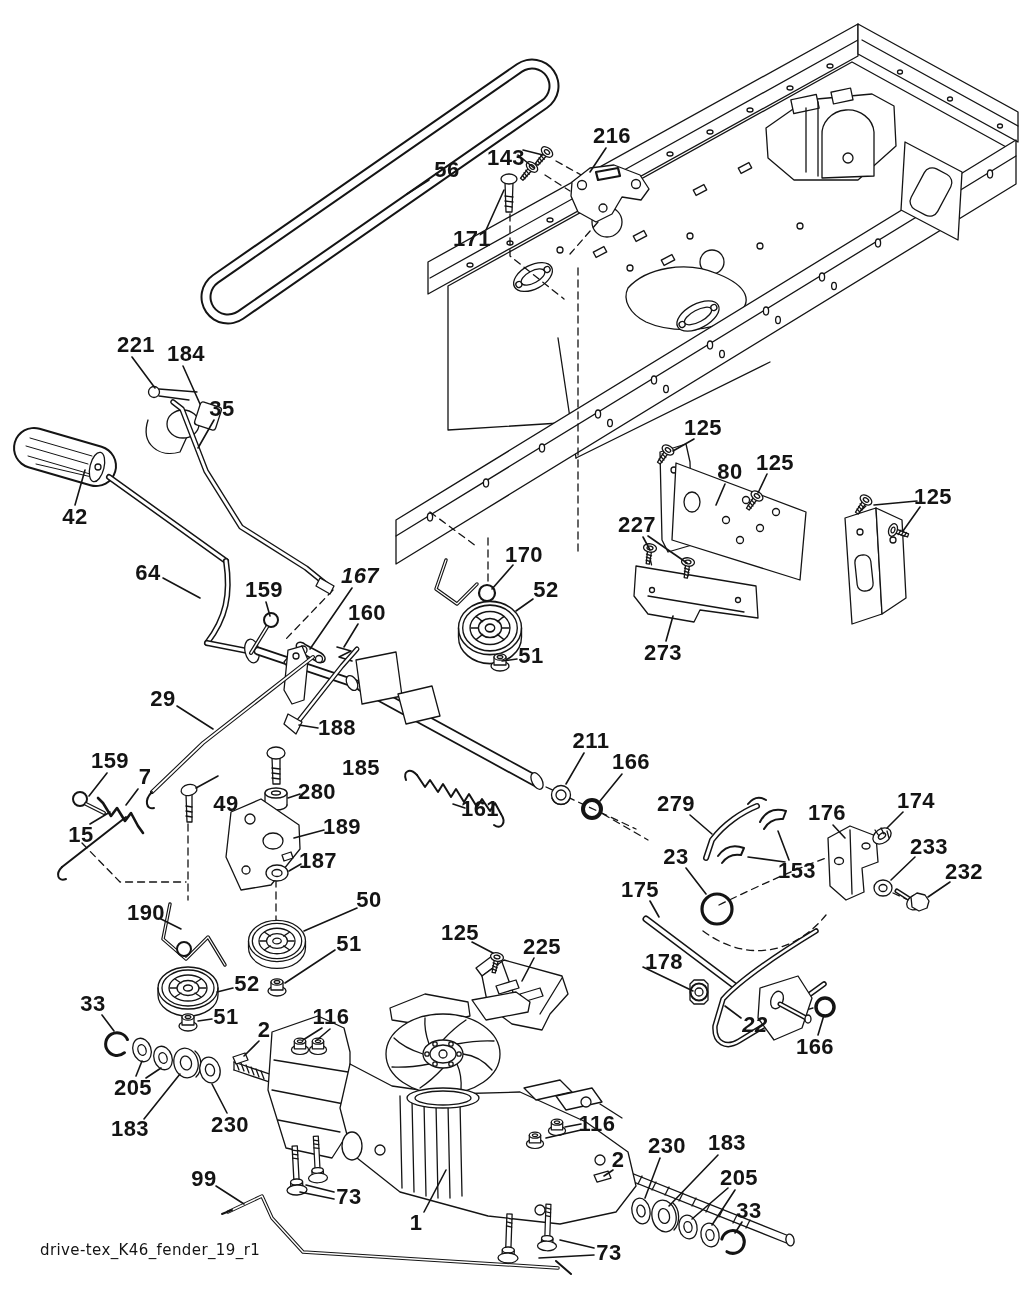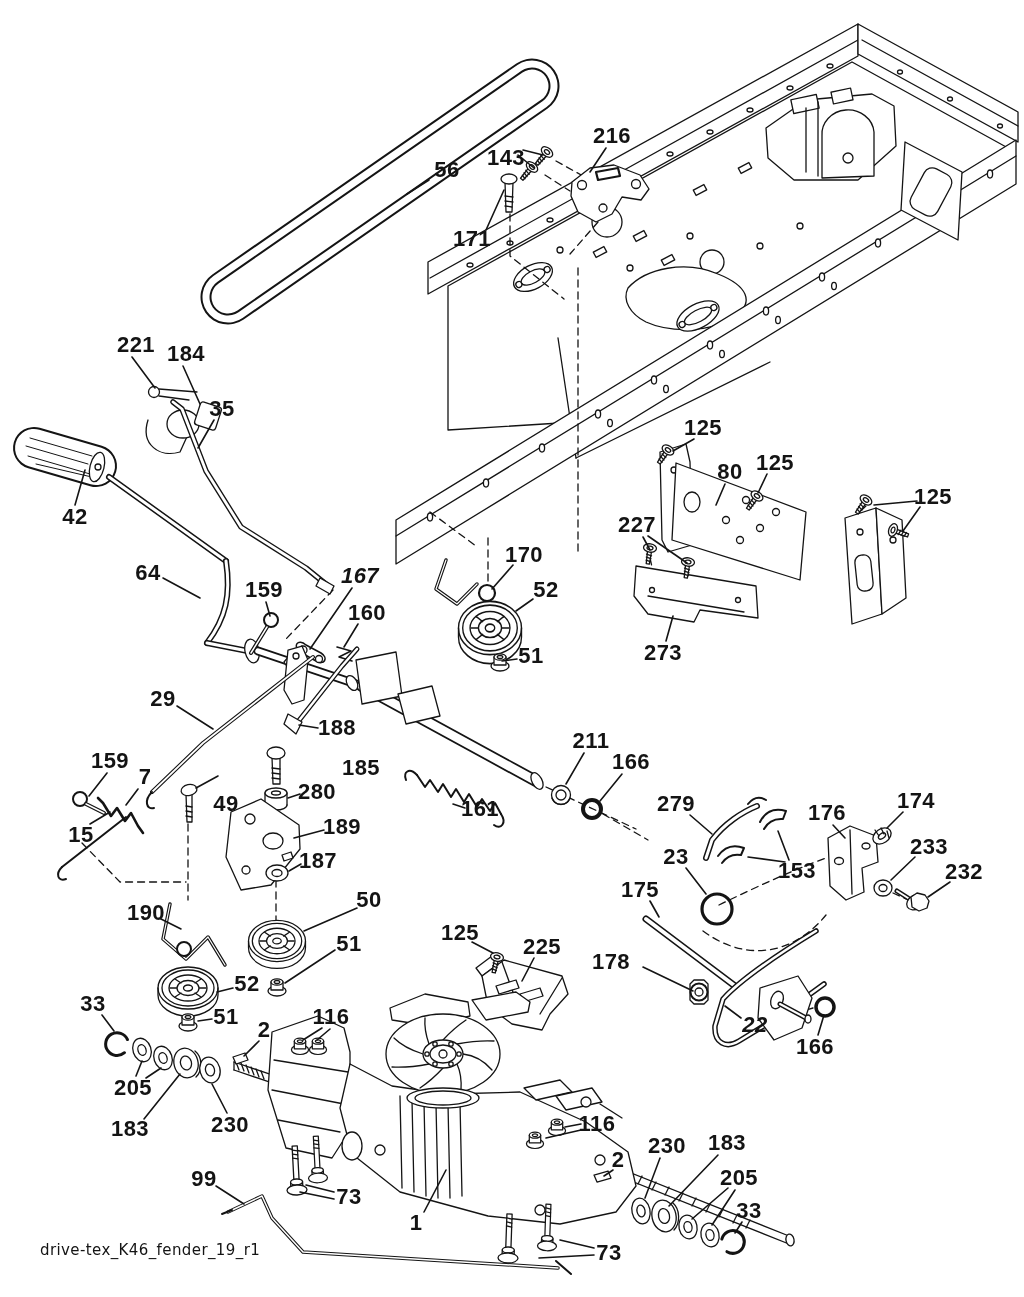--- a/index.html
+++ b/index.html
@@ -711,21 +711,21 @@
       <div class="part-label" style="left: 676px; top: 804px;">279</div>
       <div class="part-label" style="left: 676px; top: 857px;">23</div>
       <div class="part-label" style="left: 640px; top: 890px;">175</div>
       <div class="part-label" style="left: 827px; top: 813px;">176</div>
       <div class="part-label" style="left: 916px; top: 801px;">174</div>
       <div class="part-label" style="left: 929px; top: 847px;">233</div>
       <div class="part-label" style="left: 964px; top: 872px;">232</div>
       <div class="part-label" style="left: 797px; top: 871px;">153</div>
       <div class="part-label" style="left: 755px; top: 1025px; font-style: italic;">22</div>
       <div class="part-label" style="left: 815px; top: 1047px;">166</div>
-      <div class="part-label" style="left: 611px; top: 962px;">178</div>
+      <div class="part-label" style="left: 664px; top: 962px;">178</div>
       <div class="part-label" style="left: 460px; top: 933px;">125</div>
       <div class="part-label" style="left: 542px; top: 947px;">225</div>
       <div class="part-label" style="left: 597px; top: 1124px;">116</div>
       <div class="part-label" style="left: 618px; top: 1160px;">2</div>
       <div class="part-label" style="left: 667px; top: 1146px;">230</div>
       <div class="part-label" style="left: 727px; top: 1143px;">183</div>
       <div class="part-label" style="left: 739px; top: 1178px;">205</div>
       <div class="part-label" style="left: 749px; top: 1211px;">33</div>
       <div class="part-label" style="left: 609px; top: 1253px;">73</div>
       <div class="part-label" style="left: 416px; top: 1223px;">1</div>

